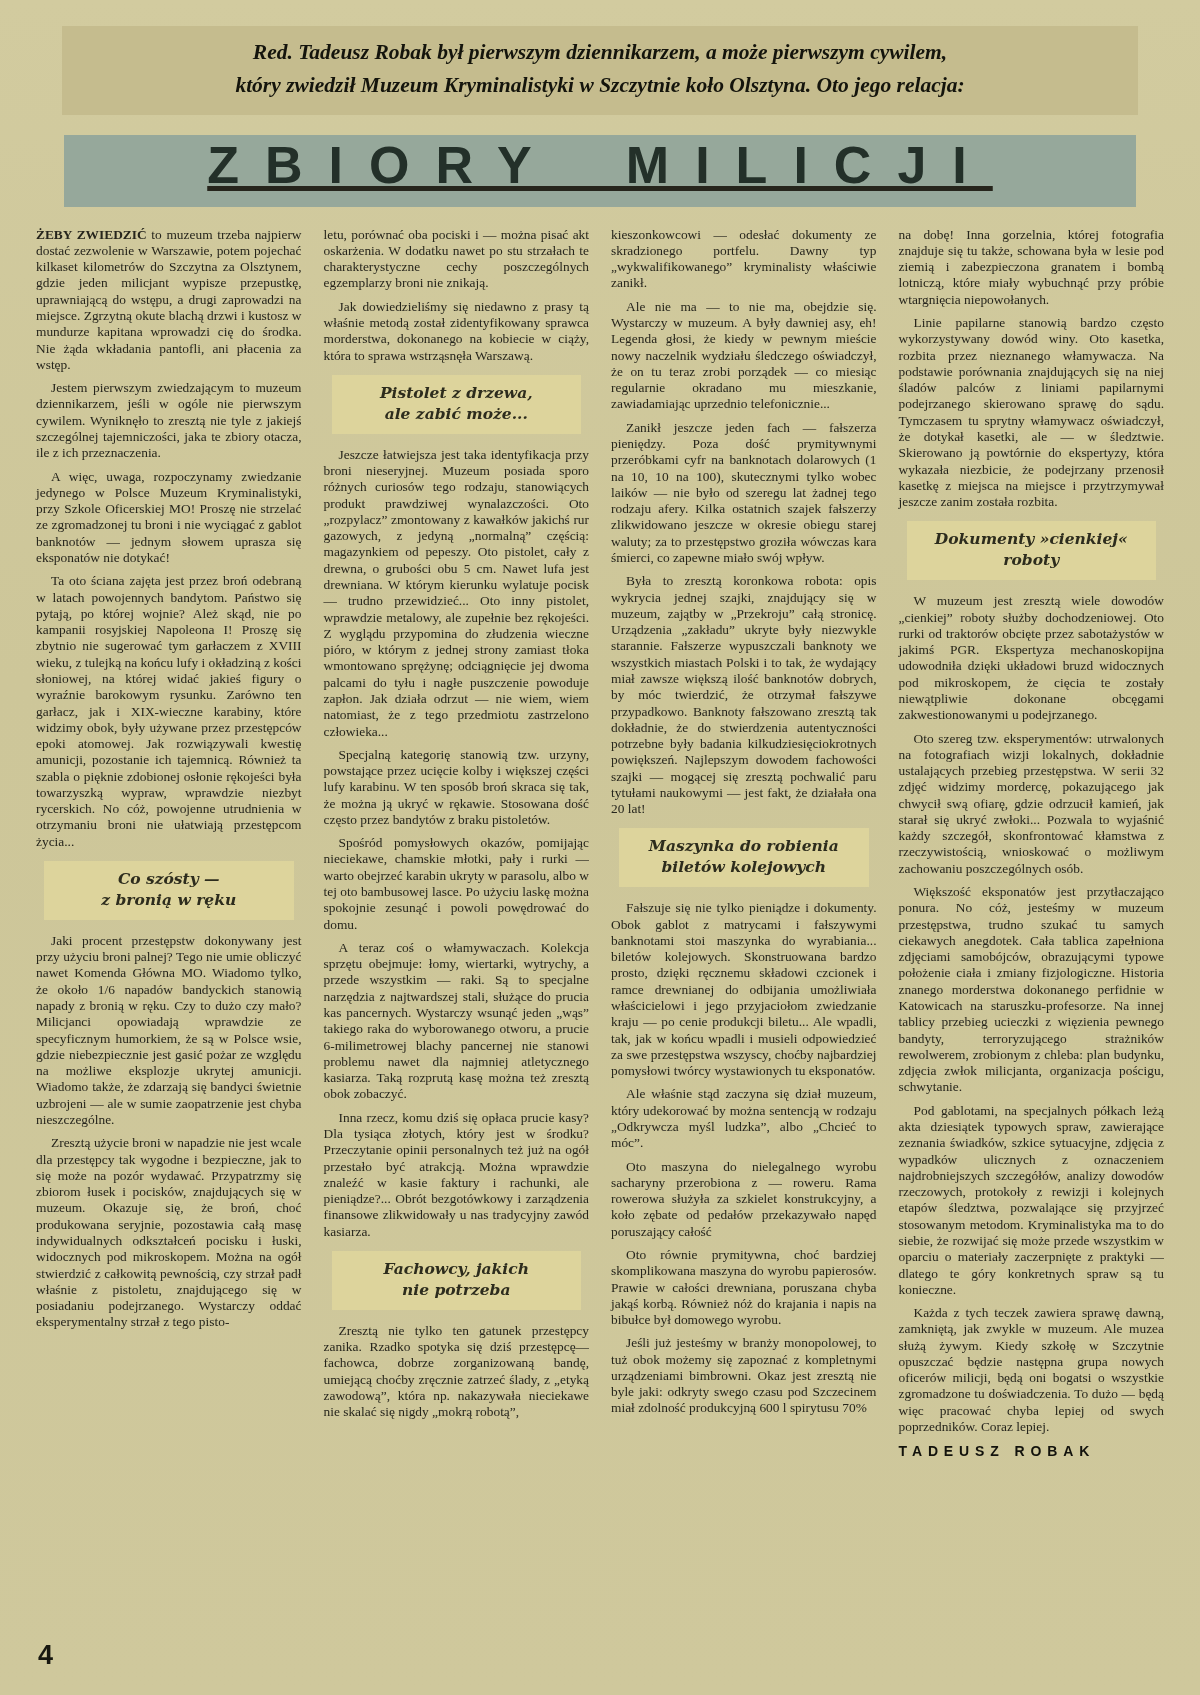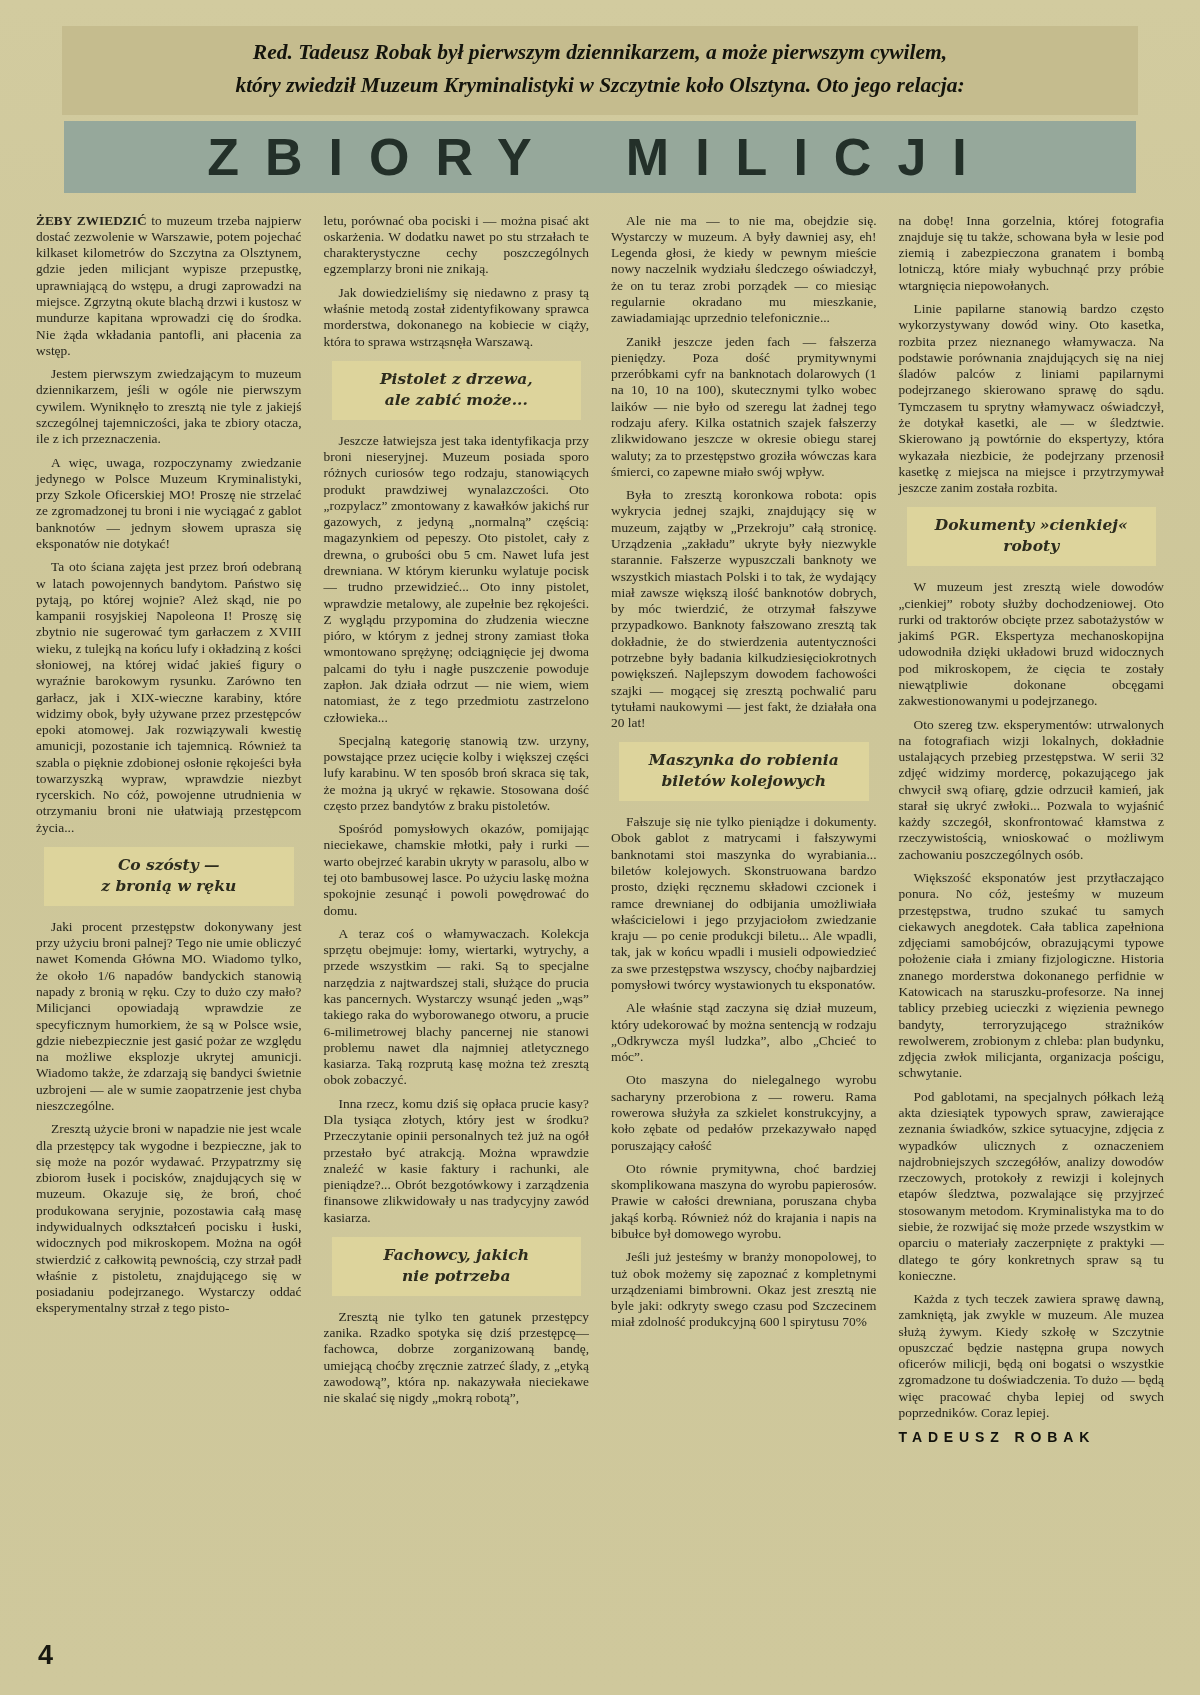--- a/index.html
+++ b/index.html
@@ -20,27 +20,27 @@
     background: #c5bc8e;
     padding: 10px 20px 12px;
     text-align: center;
     font-weight: bold;
     font-style: italic;
     font-size: 21.5px;
     line-height: 1.55;
     color: #14140c;
   }
   .title-bar {
-    margin: 6px auto 0;
+    margin: 20px auto 0;
     width: 1072px;
     height: 72px;
     background: #96a89b;
     display: flex;
-    align-items: center;
     justify-content: center;
+    text-decoration: underline;
   }
   .title-bar h1 {
     margin: 0;
     font-family: "Liberation Sans", sans-serif;
     font-weight: bold;
     font-size: 52px;
     letter-spacing: 0.50em;
     word-spacing: 0.55em;
     color: #233029;
     white-space: nowrap;
@@ -128,20 +128,21 @@
       <p>Spośród pomysłowych okazów, pomijając nieciekawe, chamskie młotki, pały i rurki — warto obejrzeć karabin ukryty w parasolu, albo w tej oto bambusowej lasce. Po użyciu laskę można spokojnie zesunąć i powoli powędrować do domu.</p>
       <p>A teraz coś o włamywaczach. Kolekcja sprzętu obejmuje: łomy, wiertarki, wytrychy, a przede wszystkim — raki. Są to specjalne narzędzia z najtwardszej stali, służące do prucia kas pancernych. Wystarczy wsunąć jeden „wąs” takiego raka do wyborowanego otworu, a prucie 6-milimetrowej blachy pancernej nie stanowi problemu nawet dla najmniej atletycznego kasiarza. Taką rozprutą kasę można też zresztą obok zobaczyć.</p>
       <p>Inna rzecz, komu dziś się opłaca prucie kasy? Dla tysiąca złotych, który jest w środku? Przeczytanie opinii personalnych też już na ogół przestało być atrakcją. Można wprawdzie znaleźć w kasie faktury i rachunki, ale pieniądze?... Obrót bezgotówkowy i zarządzenia finansowe zlikwidowały u nas tradycyjny zawód kasiarza.</p>
       <div class="subhead">
         <div>Fachowcy, jakich</div>
         <div>nie potrzeba</div>
       </div>
       <p>Zresztą nie tylko ten gatunek przestępcy zanika. Rzadko spotyka się dziś przestępcę—fachowca, dobrze zorganizowaną bandę, umiejącą choćby zręcznie zatrzeć ślady, z „etyką zawodową”, która np. nakazywała nieciekawe nie skalać się nigdy „mokrą robotą”,</p>
     </div>
     <div class="col">
+      <p class="lead-para">kieszonkowcowi — odesłać dokumenty ze skradzionego portfelu. Dawny typ „wykwalifikowanego” kryminalisty właściwie zanikł.</p>
       <p>Ale nie ma — to nie ma, obejdzie się. Wystarczy w muzeum. A były dawniej asy, eh! Legenda głosi, że kiedy w pewnym mieście nowy naczelnik wydziału śledczego oświadczył, że on tu teraz zrobi porządek — co miesiąc regularnie okradano mu mieszkanie, zawiadamiając uprzednio telefonicznie...</p>
       <p>Zanikł jeszcze jeden fach — fałszerza pieniędzy. Poza dość prymitywnymi przeróbkami cyfr na banknotach dolarowych (1 na 10, 10 na 100), skutecznymi tylko wobec laików — nie było od szeregu lat żadnej tego rodzaju afery. Kilka ostatnich szajek fałszerzy zlikwidowano jeszcze w okresie obiegu starej waluty; za to przestępstwo groziła wówczas kara śmierci, co zapewne miało swój wpływ.</p>
       <p>Była to zresztą koronkowa robota: opis wykrycia jednej szajki, znajdujący się w muzeum, zajątby w „Przekroju” całą stronicę. Urządzenia „zakładu” ukryte były niezwykle starannie. Fałszerze wypuszczali banknoty we wszystkich miastach Polski i to tak, że wydający miał zawsze większą ilość banknotów dobrych, by móc twierdzić, że otrzymał fałszywe przypadkowo. Banknoty fałszowano zresztą tak dokładnie, że do stwierdzenia autentyczności potrzebne były badania kilkudziesięciokrotnych powiększeń. Najlepszym dowodem fachowości szajki — mogącej się zresztą pochwalić paru tytułami naukowymi — jest fakt, że działała ona 20 lat!</p>
       <div class="subhead">
         <div>Maszynka do robienia</div>
         <div>biletów kolejowych</div>
       </div>
       <p>Fałszuje się nie tylko pieniądze i dokumenty. Obok gablot z matrycami i fałszywymi banknotami stoi maszynka do wyrabiania... biletów kolejowych. Skonstruowana bardzo prosto, dzięki ręcznemu składowi czcionek i ramce drewnianej do odbijania umożliwiała właścicielowi i jego przyjaciołom zwiedzanie kraju — po cenie produkcji biletu... Ale wpadli, tak, jak w końcu wpadli i musieli odpowiedzieć za swe przestępstwa wszyscy, choćby najbardziej pomysłowi twórcy wystawionych tu eksponatów.</p>
       <p>Ale właśnie stąd zaczyna się dział muzeum, który udekorować by można sentencją w rodzaju „Odkrywcza myśl ludzka”, albo „Chcieć to móc”.</p>
       <p>Oto maszyna do nielegalnego wyrobu sacharyny przerobiona z — roweru. Rama rowerowa służyła za szkielet konstrukcyjny, a koło zębate od pedałów przekazywało napęd poruszający całość</p>

